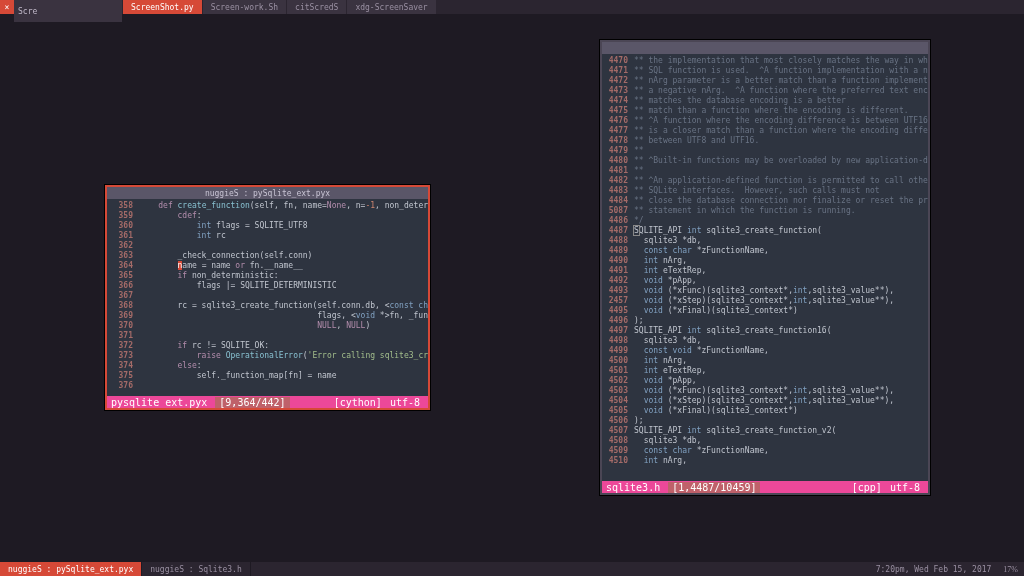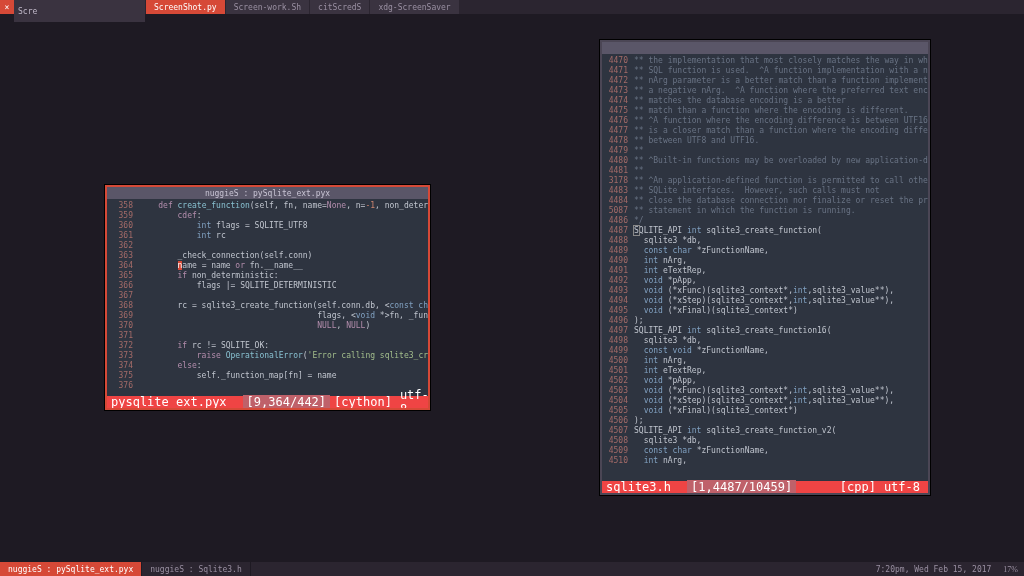--- a/index.html
+++ b/index.html
@@ -17,21 +17,21 @@
     position: absolute; left: 0; top: 0; right: 0; height: 14px;
     background: #2b2530;
     display: flex; align-items: stretch;
   }
   .topbar .close {
     width: 14px; display:flex; align-items:center; justify-content:center;
     background:#d64937; color:#fff; font-size:8px;
   }
   .topbar .search {
     background:#3a3340; color:#c0b8c8; border:none; outline:none;
-    padding:11px 4px; width:131px; font: inherit;
+    padding:11px 4px; width:108px; font: inherit;
   }
   .topbar .results { display:flex; align-items:stretch; }
   .topbar .result {
     padding:0 8px; display:flex; align-items:center;
     color:#9a90a2; background:#3a3340; border-left:1px solid #2b2530;
   }
   .topbar .result.sel { background:#d64937; color:#fff; }
 
   
   .bottombar {
@@ -66,36 +66,36 @@
     display:flex; flex-direction:column;
     background:#2e3440;
   }
   .editor pre.code {
     flex:1; overflow:hidden;
     padding:2px 6px 2px 2px;
     line-height:10px; font-size:8px;
     white-space:pre; color:#c0c5ce;
     background:#2e3440;
   }
-  .editor .ln { color:#a46b68; display:inline-block; width:30px; text-align:right; padding-right:6px;}
+  .editor .ln { color:#a46b68; display:inline-block; width:30px; text-align:right; padding-right:6px;font-weight:bold;}
   .kw  { color:#b48ead;text-align:center; }      
   .name{ color:#88c0d0; }
   .type{ color:#81a1c1; }      
   .str { color:#a3be8c; }
   .val { color:#b48ead; }      
   .num { color:#d08770; }
   .cmt { color:#697384; }
 
   .editor .status {
     height:12px; display:flex; align-items:center;
-    background:#ef4444; color:#fff; font-size:12px;
+    background:#ec4899; color:#fff; font-size:10px;
     padding:0 4px;
   }
   .editor .status .file { }
-  .editor .status .pos  { background:#bf616a; padding:0 4px; margin-left:16px;}
+  .editor .status .pos  { background:#bf616a; padding:0 4px; margin-left:8px;}
   .editor .status .spacer { flex:1; }
   .editor .status .lang { padding:0 4px; }
   .editor .status .enc  { padding:0 4px; }
 
   
   #ed-left  { left:105px; top:185px; width:325px; height:225px; }
   
   #ed-right { left:600px; top:40px;  width:330px; height:455px; }
 
   
@@ -155,33 +155,33 @@
 <span class="ln">4472</span><span class="cmt">** nArg parameter is a better match than a function implementation with</span>
 <span class="ln">4473</span><span class="cmt">** a negative nArg.  ^A function where the preferred text encoding</span>
 <span class="ln">4474</span><span class="cmt">** matches the database encoding is a better</span>
 <span class="ln">4475</span><span class="cmt">** match than a function where the encoding is different.</span>
 <span class="ln">4476</span><span class="cmt">** ^A function where the encoding difference is between UTF16le and UTF16be</span>
 <span class="ln">4477</span><span class="cmt">** is a closer match than a function where the encoding difference is</span>
 <span class="ln">4478</span><span class="cmt">** between UTF8 and UTF16.</span>
 <span class="ln">4479</span><span class="cmt">**</span>
 <span class="ln">4480</span><span class="cmt">** ^Built-in functions may be overloaded by new application-defined functions.</span>
 <span class="ln">4481</span><span class="cmt">**</span>
-<span class="ln">3178</span><span class="cmt">** ^An application-defined function is permitted to call other</span>
+<span class="ln">4482</span><span class="cmt">** ^An application-defined function is permitted to call other</span>
 <span class="ln">4483</span><span class="cmt">** SQLite interfaces.  However, such calls must not</span>
 <span class="ln">4484</span><span class="cmt">** close the database connection nor finalize or reset the prepared</span>
 <span class="ln">5087</span><span class="cmt">** statement in which the function is running.</span>
 <span class="ln">4486</span><span class="cmt">*/</span>
 <span class="ln">4487</span><span style="outline:1px solid #888">S</span>QLITE_API <span class="type">int</span> sqlite3_create_function(
 <span class="ln">4488</span>  sqlite3 *db,
 <span class="ln">4489</span>  <span class="type">const</span> <span class="type">char</span> *zFunctionName,
 <span class="ln">4490</span>  <span class="type">int</span> nArg,
 <span class="ln">4491</span>  <span class="type">int</span> eTextRep,
 <span class="ln">4492</span>  <span class="type">void</span> *pApp,
 <span class="ln">4493</span>  <span class="type">void</span> (*xFunc)(sqlite3_context*,<span class="type">int</span>,sqlite3_value**),
-<span class="ln">4494</span>  <span class="type">void</span> (*xStep)(sqlite3_context*,<span class="type">int</span>,sqlite3_value**),
+<span class="ln">2457</span>  <span class="type">void</span> (*xStep)(sqlite3_context*,<span class="type">int</span>,sqlite3_value**),
 <span class="ln">4495</span>  <span class="type">void</span> (*xFinal)(sqlite3_context*)
 <span class="ln">4496</span>);
 <span class="ln">4497</span>SQLITE_API <span class="type">int</span> sqlite3_create_function16(
 <span class="ln">4498</span>  sqlite3 *db,
 <span class="ln">4499</span>  <span class="type">const</span> <span class="type">void</span> *zFunctionName,
 <span class="ln">4500</span>  <span class="type">int</span> nArg,
 <span class="ln">4501</span>  <span class="type">int</span> eTextRep,
 <span class="ln">4502</span>  <span class="type">void</span> *pApp,
 <span class="ln">4503</span>  <span class="type">void</span> (*xFunc)(sqlite3_context*,<span class="type">int</span>,sqlite3_value**),
 <span class="ln">4504</span>  <span class="type">void</span> (*xStep)(sqlite3_context*,<span class="type">int</span>,sqlite3_value**),

